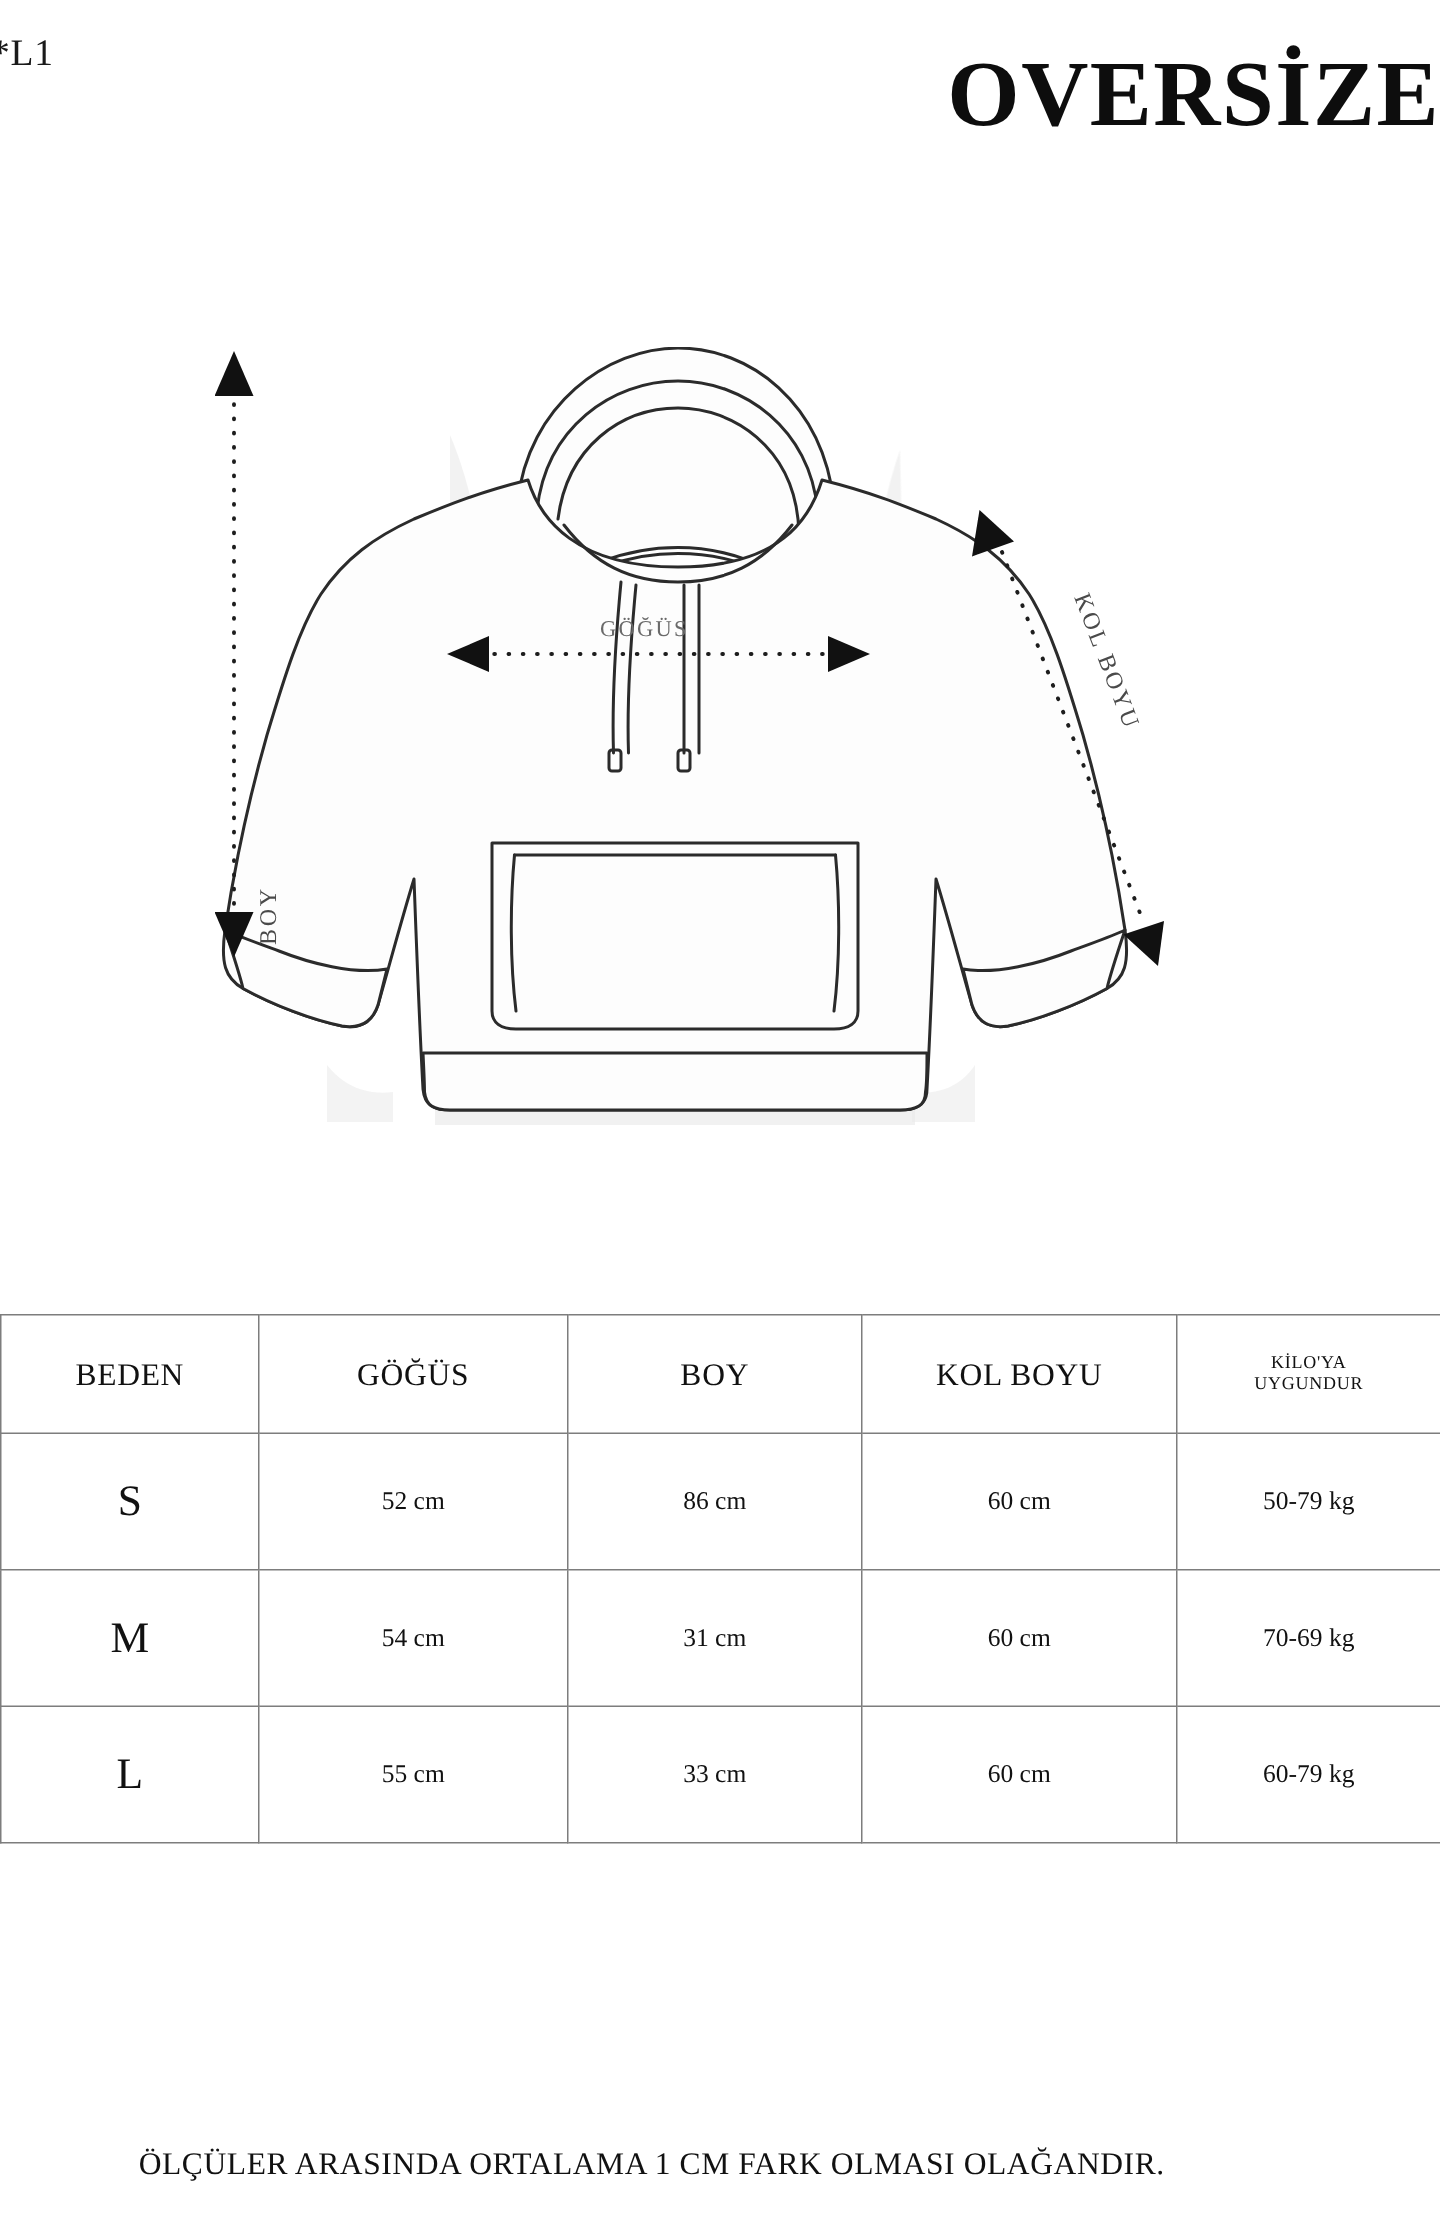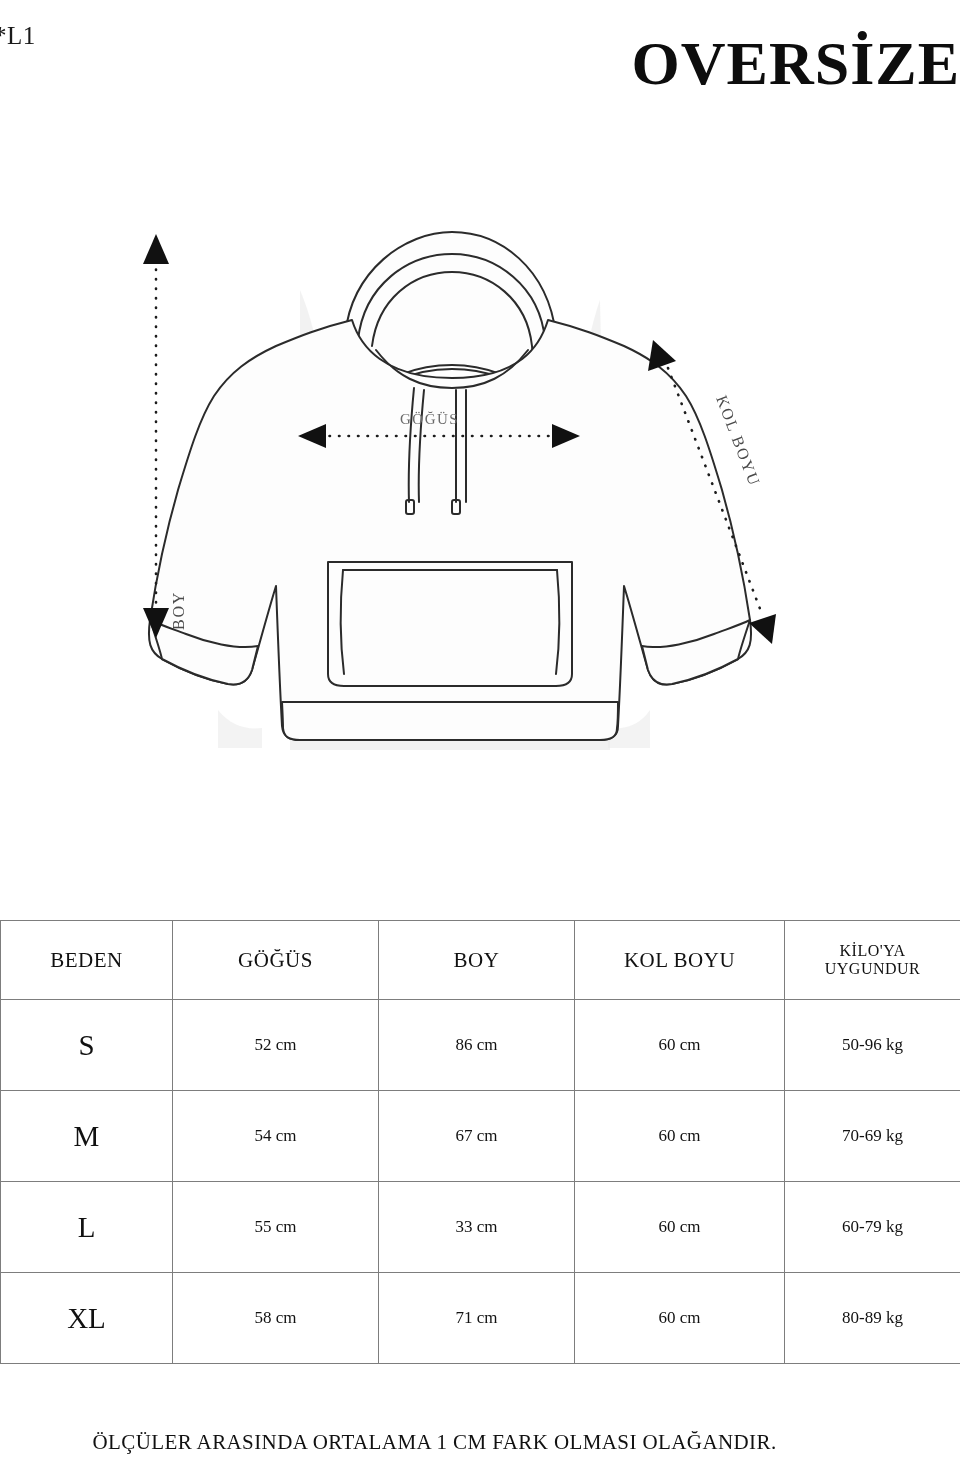--- a/index.html
+++ b/index.html
@@ -49,37 +49,36 @@
   .table-wrap {
     position: absolute;
     top: 876px;
     left: 0;
     width: 960px;
   }
   table.size-table {
     border-collapse: collapse;
     width: 960px;
     table-layout: fixed;
-    margin-top: 44px;
   }
   table.size-table td, table.size-table th {
     border: 1px solid #7d7d7d;
     text-align: center;
     font-family: "Liberation Serif", serif;
     font-weight: 400;
     color: #111;
     padding: 0;
   }
   thead th {
     height: 78px;
     font-size: 21px;
     letter-spacing: 0.5px;
   }
   thead th.small-head {
-    font-size: 16px;
+    font-size: 12px;
     line-height: 1.15;
   }
   tbody td {
     height: 90px;
     font-size: 17px;
   }
   tbody td.size-col {
     font-size: 29px;
   }
   col.c1 { width: 172px; }
@@ -225,40 +224,33 @@
           <div>UYGUNDUR</div>
         </th>
       </tr>
     </thead>
     <tbody>
       <tr>
         <td class="size-col">S</td>
         <td>52 cm</td>
         <td>86 cm</td>
         <td>60  cm</td>
-        <td>50-96 kg</td>
+        <td>50-79 kg</td>
       </tr>
       <tr>
         <td class="size-col">M</td>
         <td>54 cm</td>
-        <td>67 cm</td>
+        <td>31 cm</td>
         <td>60 cm</td>
         <td>70-69 kg</td>
       </tr>
       <tr>
         <td class="size-col">L</td>
         <td>55 cm</td>
         <td>33 cm</td>
         <td>60 cm</td>
         <td>60-79 kg</td>
       </tr>
-      <tr>
-        <td class="size-col">XL</td>
-        <td>58 cm</td>
-        <td>71 cm</td>
-        <td>60 cm</td>
-        <td>80-89 kg</td>
-      </tr>
     </tbody>
   </table>
 </div>
 
 <div class="footnote">ÖLÇÜLER ARASINDA ORTALAMA 1 CM FARK OLMASI OLAĞANDIR.</div>
 
 </body></html>

